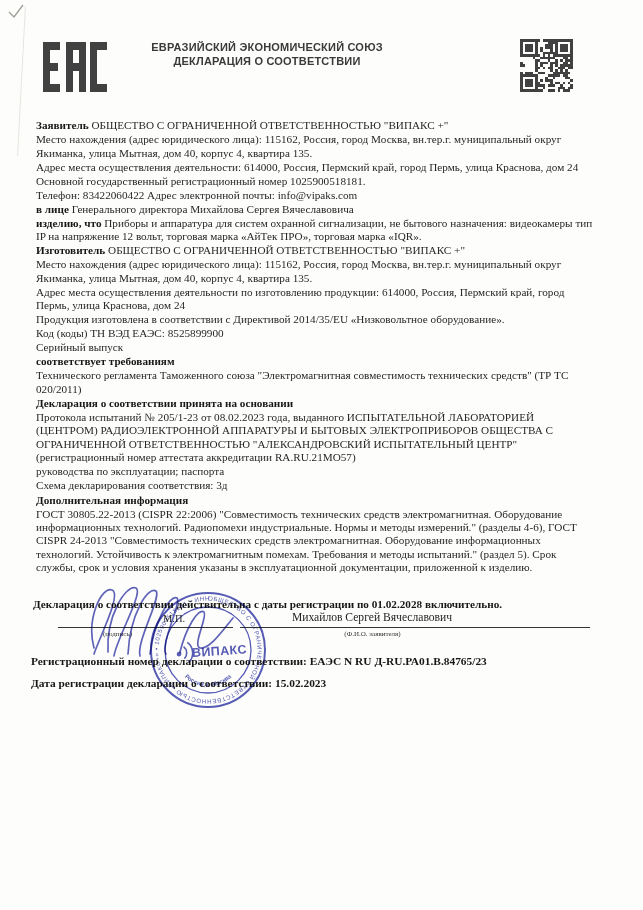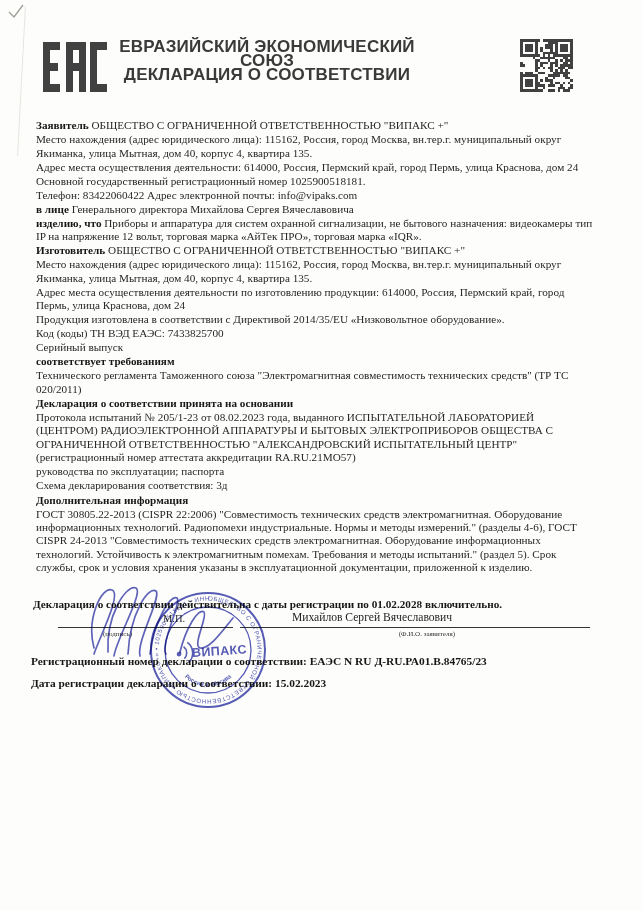--- a/index.html
+++ b/index.html
@@ -1,41 +1,41 @@
 <!DOCTYPE html>
 <html><head>
 <meta charset="utf-8">
 <style>
   html,body{margin:0;padding:0;background:#ffffff;}
   .page{position:relative;width:643px;height:910px;background:#fdfdfb;overflow:hidden;
         font-family:"Liberation Serif",serif;color:#272727;}
   
   .hdr-title{position:absolute;left:100px;top:40px;width:334px;text-align:center;
-             font-family:"Liberation Sans",sans-serif;font-weight:bold;font-size:17px;
+             font-family:"Liberation Sans",sans-serif;font-weight:bold;font-size:11px;
              line-height:14px;color:#3a3a3a;letter-spacing:.2px;}
   .eac{position:absolute;left:43px;top:42px;}
   .qr{position:absolute;left:519px;top:39px;}
   .scan-mark{position:absolute;left:5px;top:2px;}
   .scan-line{position:absolute;left:21px;top:6px;width:1px;height:150px;background:#e6e6e1;transform:rotate(3deg);}
   
   .body-text{position:absolute;left:36px;top:119px;width:568px;font-size:11.2px;
              line-height:13.45px;color:#272727;}
   .body-text p{margin:0 8px .6px 0;}
   .body-text b{color:#171717;}
   .validity{position:absolute;left:33px;top:597px;width:585px;font-size:11.2px;
             line-height:14px;font-weight:bold;color:#171717;}
   
   .mp{position:absolute;left:163px;top:613px;font-size:10.5px;color:#2c2c2c;}
   .sig-line-left{position:absolute;left:58px;top:627px;width:175px;border-bottom:1.4px solid #343434;}
   .sig-caption{position:absolute;left:78px;top:630px;width:54px;text-align:right;
                font-size:7px;color:#333;}
   .fio-name{position:absolute;left:262px;top:611px;width:220px;text-align:center;
             font-size:11.6px;color:#232323;}
   .sig-line-right{position:absolute;left:240px;top:627px;width:350px;border-bottom:1.4px solid #343434;}
-  .fio-caption{position:absolute;left:290px;top:630px;width:165px;text-align:right;
+  .fio-caption{position:absolute;left:290px;top:630px;width:165px;text-align:center;
                font-size:7px;color:#333;}
   
   .reg-number{position:absolute;left:31px;top:655px;font-size:11.4px;font-weight:bold;color:#171717;}
   .reg-date{position:absolute;left:31px;top:677px;font-size:11.4px;font-weight:bold;color:#171717;}
   
   .stamp{position:absolute;left:148px;top:590px;mix-blend-mode:multiply;opacity:.93;}
   .signature-ink{position:absolute;left:80px;top:578px;mix-blend-mode:multiply;}
 </style>
 </head>
 <body>
@@ -320,21 +320,21 @@
       <p><span>Место нахождения (адрес юридического лица): 115162, Россия, город Москва, вн.тер.г. муниципальный округ Якиманка, улица Мытная, дом 40, корпус 4, квартира 135.</span></p>
       <p><span>Адрес места осуществления деятельности: 614000, Россия, Пермский край, город Пермь, улица Краснова, дом 24</span></p>
       <p><span>Основной государственный регистрационный номер 1025900518181.</span></p>
       <p><span>Телефон: 83422060422 Адрес электронной почты: info@vipaks.com</span></p>
       <p><b>в лице</b><span> Генерального директора Михайлова Сергея Вячеславовича</span></p>
       <p><b>изделию, что</b><span> Приборы и аппаратура для систем охранной сигнализации, не бытового назначения: видеокамеры тип IP на напряжение 12 вольт, торговая марка «АйТек ПРО», торговая марка «IQR».</span></p>
       <p><b>Изготовитель</b><span> ОБЩЕСТВО С ОГРАНИЧЕННОЙ ОТВЕТСТВЕННОСТЬЮ "ВИПАКС +"</span></p>
       <p><span>Место нахождения (адрес юридического лица): 115162, Россия, город Москва, вн.тер.г. муниципальный округ Якиманка, улица Мытная, дом 40, корпус 4, квартира 135.</span></p>
       <p><span>Адрес места осуществления деятельности по изготовлению продукции: 614000, Россия, Пермский край, город Пермь, улица Краснова, дом 24</span></p>
       <p><span>Продукция изготовлена в соответствии с Директивой 2014/35/EU «Низковольтное оборудование».</span></p>
-      <p><span>Код (коды) ТН ВЭД ЕАЭС: 7433825700</span></p>
+      <p><span>Код (коды) ТН ВЭД ЕАЭС: 8525899900</span></p>
       <p><span>Серийный выпуск</span></p>
       <p><b>соответствует требованиям</b></p>
       <p><span>Технического регламента Таможенного союза "Электромагнитная совместимость технических средств" (ТР ТС 020/2011)</span></p>
       <p><b>Декларация о соответствии принята на основании</b></p>
       <p><span>Протокола испытаний № 205/1-23 от 08.02.2023 года, выданного ИСПЫТАТЕЛЬНОЙ ЛАБОРАТОРИЕЙ (ЦЕНТРОМ) РАДИОЭЛЕКТРОННОЙ АППАРАТУРЫ И БЫТОВЫХ ЭЛЕКТРОПРИБОРОВ ОБЩЕСТВА С ОГРАНИЧЕННОЙ ОТВЕТСТВЕННОСТЬЮ "АЛЕКСАНДРОВСКИЙ ИСПЫТАТЕЛЬНЫЙ ЦЕНТР" (регистрационный номер аттестата аккредитации RA.RU.21MO57)</span></p>
       <p><span>руководства по эксплуатации; паспорта</span></p>
       <p><span>Схема декларирования соответствия: 3д</span></p>
       <p><b>Дополнительная информация</b></p>
       <p><span>ГОСТ 30805.22-2013 (CISPR 22:2006) "Совместимость технических средств электромагнитная. Оборудование информационных технологий. Радиопомехи индустриальные. Нормы и методы измерений." (разделы 4-6), ГОСТ CISPR 24-2013 "Совместимость технических средств электромагнитная. Оборудование информационных технологий. Устойчивость к электромагнитным помехам. Требования и методы испытаний." (раздел 5). Срок службы, срок и условия хранения указаны в эксплуатационной документации, приложенной к изделию.</span></p>
     </div>

